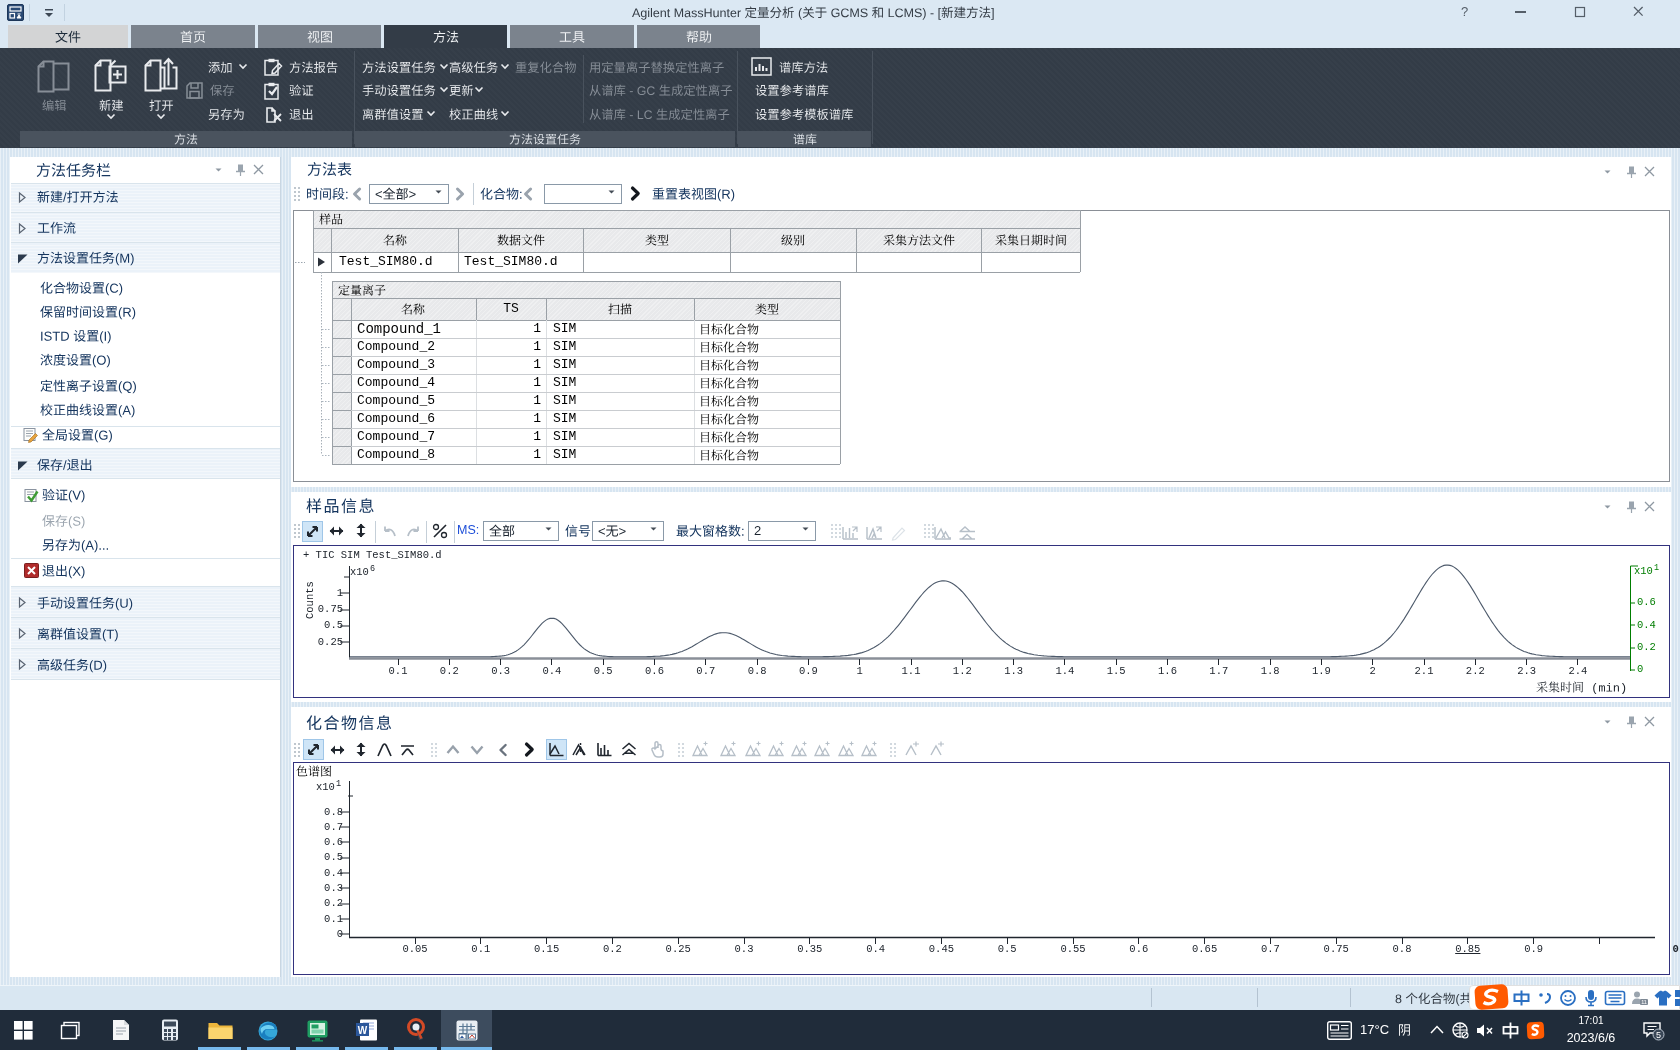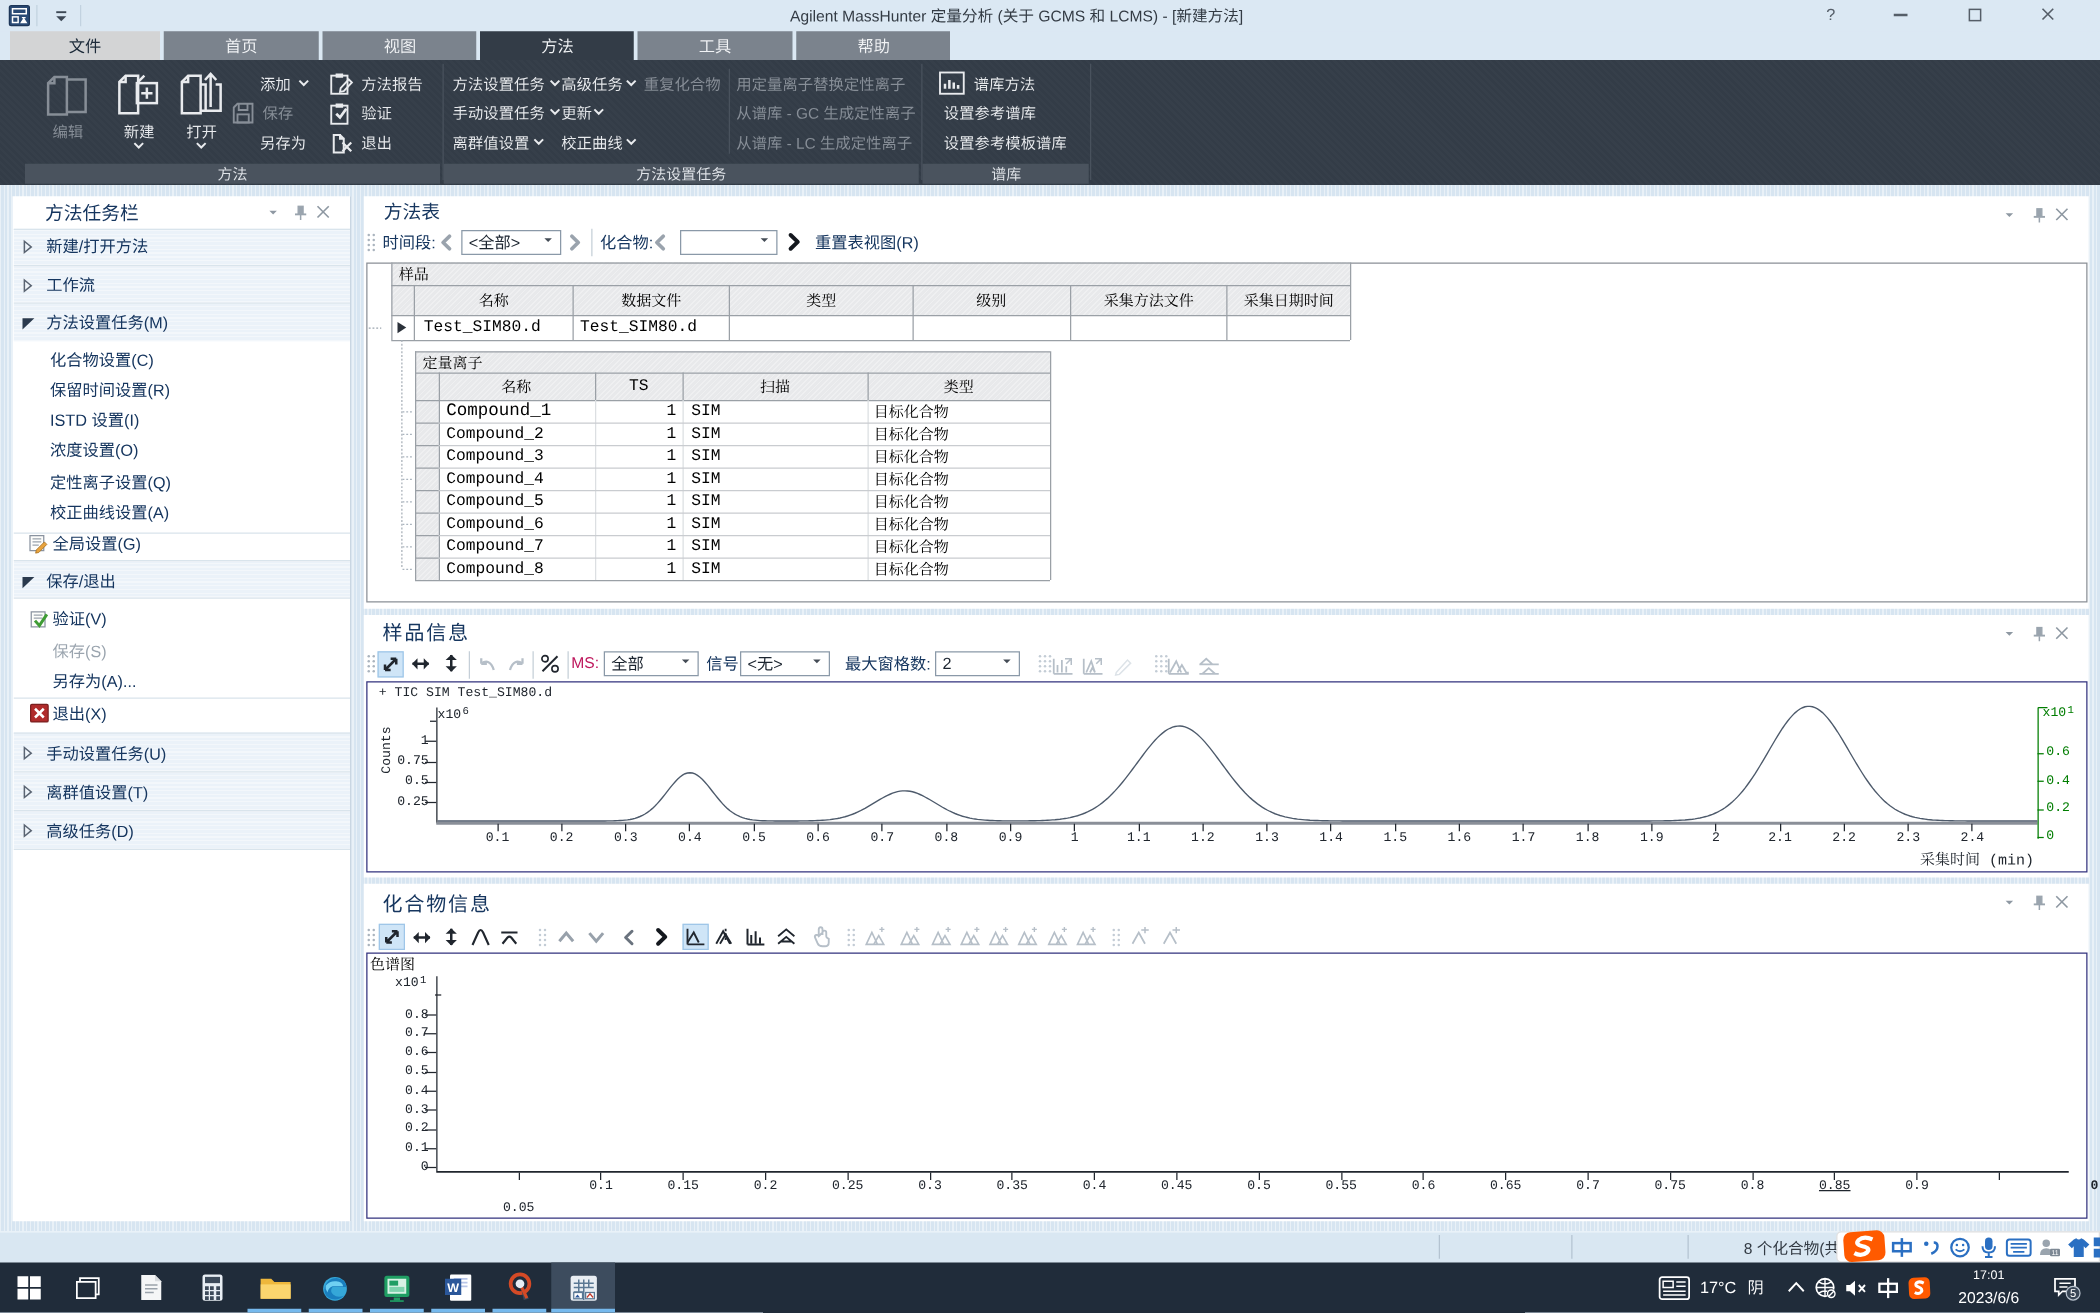--- a/index.html
+++ b/index.html
@@ -1293,21 +1293,21 @@
   </svg>
 <div class="" style="left:426px;top:521px;width:1px;height:22px;background:#c5cfd8"></div>
 <svg class="abs " style="left:432px;top:523px" width="17" height="17">
     <g stroke="#20262e" fill="none" stroke-width="1.3">
       <circle cx="4" cy="4" r="2.5"></circle>
       <circle cx="12" cy="12" r="2.5"></circle>
       <path d="M14 2 L2 14" stroke-width="1.6"></path>
     </g>
   </svg>
 <div class="" style="left:454px;top:521px;width:1px;height:22px;background:#c5cfd8"></div>
-<div class="ht " style="left:457.0px;top:523.2px;font-family:'Liberation Sans',monospace;font-size:12.5px;color:#be185d;font-weight:normal;">MS:</div>
+<div class="ht " style="left:457.0px;top:523.2px;font-family:'Liberation Sans',monospace;font-size:12.5px;color:#1d4ed8;font-weight:normal;">MS:</div>
 <div class="" style="left:483px;top:521px;width:76px;height:20px;background:#fff;border:1px solid #8a99a8"></div>
 <svg class="t " style="left:489.0px;top:522.4px" width="28" height="19">
     <g fill="#1c2530" transform="translate(0,13.65) scale(0.01300,-0.01300)">
       <use href="#s5168" x="0"></use>
       <use href="#s90e8" x="1000"></use>
     </g>
   </svg>
 <svg class="abs " style="left:545px;top:527px" width="8" height="5">
     <path d="M0.5 0.5 L3.5 3.5 L6.5 0.5 Z" fill="#444c56"></path>
   </svg>
@@ -1797,21 +1797,21 @@
 <div class="ht " style="left:343.0px;top:805.5px;font-family:'Liberation Mono',monospace;font-size:10.5px;color:#20262e;font-weight:normal;transform:translateX(-100%);">0.8</div>
 <svg class="abs " style="left:344px;top:795px" width="10" height="3">
     <path d="M4 1 L9 1" stroke="#20262e"></path>
   </svg>
 <svg class="abs " style="left:349px;top:936px" width="1307" height="4">
     <path d="M0 1.5 L1306 1.5" stroke="#20262e" stroke-width="1.4"></path>
   </svg>
 <svg class="abs " style="left:415px;top:938px" width="2" height="7">
     <path d="M0.5 0 L0.5 6" stroke="#20262e"></path>
   </svg>
-<div class="ht " style="left:415.0px;top:943.3px;font-family:'Liberation Mono',monospace;font-size:10.5px;color:#20262e;font-weight:normal;transform:translateX(-50%);margin-top:18px;">0.05</div>
+<div class="ht " style="left:415.0px;top:943.3px;font-family:'Liberation Mono',monospace;font-size:10.5px;color:#20262e;font-weight:normal;transform:translateX(-50%);">0.05</div>
 <svg class="abs " style="left:480px;top:938px" width="2" height="7">
     <path d="M0.5 0 L0.5 6" stroke="#20262e"></path>
   </svg>
 <div class="ht " style="left:480.8px;top:943.3px;font-family:'Liberation Mono',monospace;font-size:10.5px;color:#20262e;font-weight:normal;transform:translateX(-50%);">0.1</div>
 <svg class="abs " style="left:546px;top:938px" width="2" height="7">
     <path d="M0.5 0 L0.5 6" stroke="#20262e"></path>
   </svg>
 <div class="ht " style="left:546.6px;top:943.3px;font-family:'Liberation Mono',monospace;font-size:10.5px;color:#20262e;font-weight:normal;transform:translateX(-50%);">0.15</div>
 <svg class="abs " style="left:612px;top:938px" width="2" height="7">
     <path d="M0.5 0 L0.5 6" stroke="#20262e"></path>

